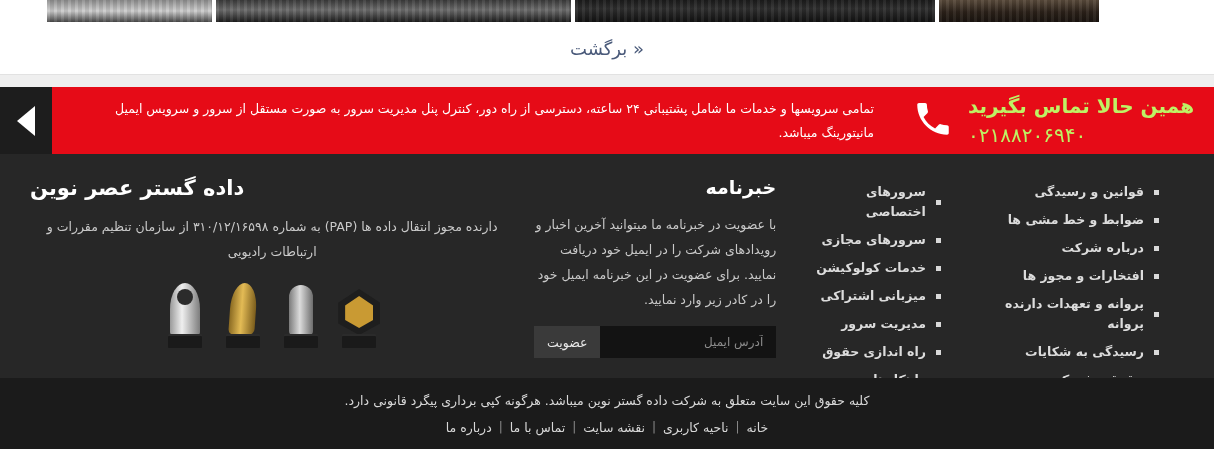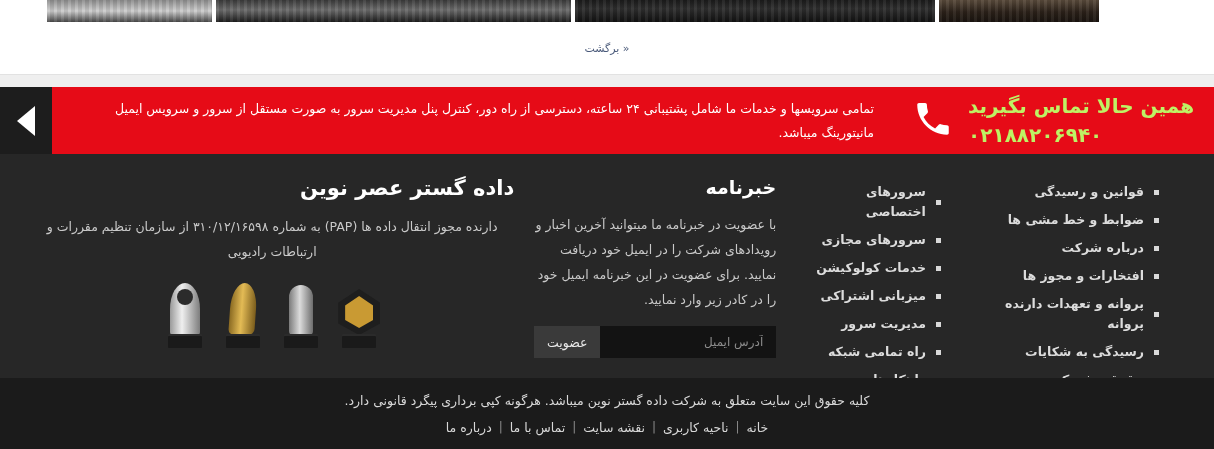--- a/index.html
+++ b/index.html
@@ -51,21 +51,21 @@
     position: absolute;
     top: 22px; left: 0; right: 0;
     height: 52px;
     background: #ffffff;
     display: flex;
     align-items: center;
     justify-content: center;
   }
   .back-link {
     color: #4a5a7a;
-    font-size: 11px;
+    font-size: 18px;
     text-decoration: none;
     cursor: pointer;
     letter-spacing: .2px;
   }
 
   
   .grey-gap {
     position: absolute;
     top: 74px; left: 0; right: 0;
     height: 13px;
@@ -105,21 +105,21 @@
     color: #bef264;
     font-size: 20px;
     font-weight: bold;
     line-height: 1.45;
     text-align: left;
     white-space: nowrap;
   }
   .banner-phone-number {
     display: block;
     font-size: 20px;
-    font-weight: bold;
+    font-weight: normal;
     letter-spacing: .5px;
   }
   .phone-icon {
     color: #fff;
     flex: 0 0 auto;
   }
   .banner-desc {
     flex: 1 1 auto;
     color: #ffffff;
     font-size: 12.5px;
@@ -213,21 +213,21 @@
     font-size: 12.5px;
     cursor: pointer;
     font-family: inherit;
   }
 
   .company-name {
     color: #ffffff;
     font-size: 21px;
     font-weight: bold;
     margin: 0 0 14px 0;
-    text-align: right;
+    text-align: left;
   }
   .company-text {
     color: #c9c9c9;
     font-size: 12.5px;
     line-height: 2.0;
     text-align: center;
     margin: 0 0 14px 0;
   }
   .awards {
     display: flex;
@@ -373,21 +373,21 @@
         <li>
             <span class="bullet"></span>
             <span class="lbl">میزبانی اشتراکی</span>
           </li>
         <li>
             <span class="bullet"></span>
             <span class="lbl">مدیریت سرور</span>
           </li>
         <li>
             <span class="bullet"></span>
-            <span class="lbl">راه تمامی شبکه</span>
+            <span class="lbl">راه اندازی حقوق</span>
           </li>
         <li>
             <span class="bullet"></span>
             <span class="lbl">راهکارها</span>
           </li>
       </ul>
     </div>
 
     <div class="fcol fcol-news">
       <h3 class="col-title">خبرنامه</h3>

